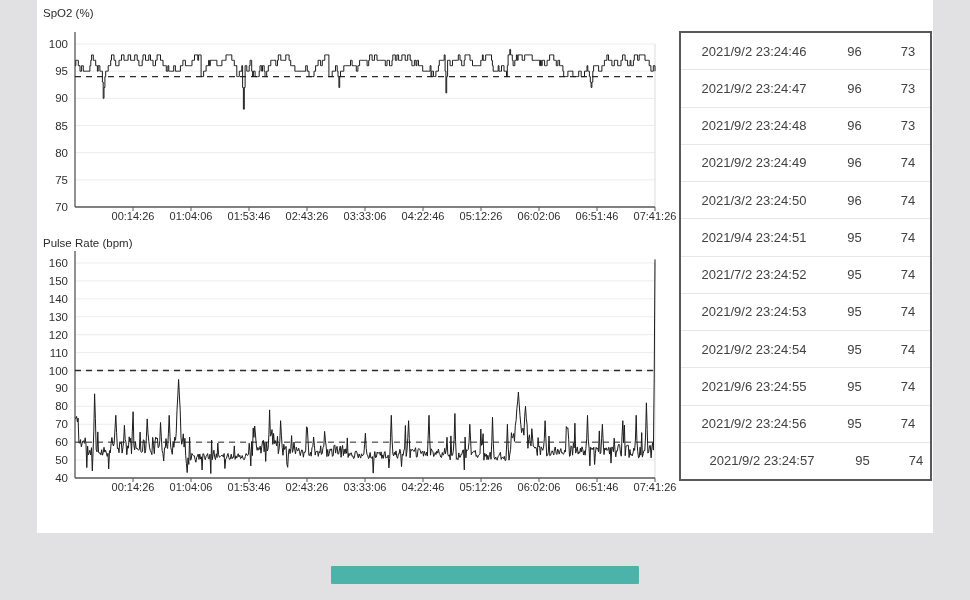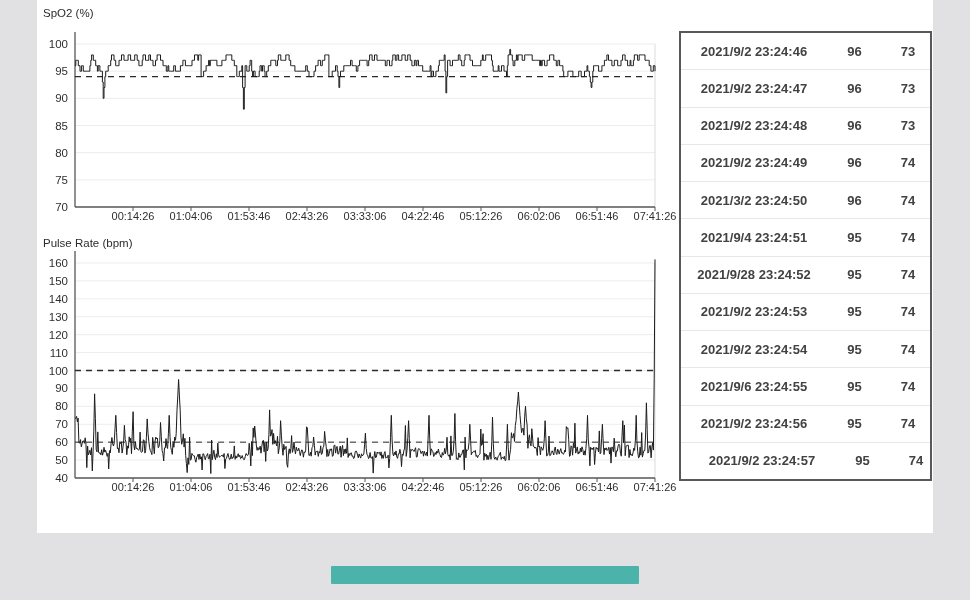--- a/index.html
+++ b/index.html
@@ -5,21 +5,21 @@
   html,body{margin:0;padding:0;}
   body{font-family:"Liberation Sans","DejaVu Sans",sans-serif;}
   .page{position:relative;width:970px;height:600px;background:#e1e1e3;overflow:hidden;}
   .panel{position:absolute;left:37px;top:0;width:896px;height:533px;background:#ffffff;}
   .chart{position:absolute;left:0;}
   #spo2-chart{top:2px;}
   #pulse-chart{top:232px;}
   .vitals-table{position:absolute;left:642px;top:31px;width:253px;height:450px;border:2px solid #58585a;background:#ffffff;box-sizing:border-box;display:flex;flex-direction:column;}
   .vt-header{display:grid;grid-template-columns:146px 55px 52px;height:35px;background:#f3f3f5;align-items:center;border-bottom:1px solid #dcdcde;flex:0 0 auto;}
   .vt-header span{text-align:center;font-size:13px;font-weight:700;letter-spacing:0.2px;}
-  .vt-body{flex:1 1 auto;display:flex;flex-direction:column;font-weight:bold;}
+  .vt-body{flex:1 1 auto;display:flex;flex-direction:column;}
   .vt-row{display:grid;grid-template-columns:146px 55px 52px;align-items:center;flex:1 1 auto;border-bottom:1px solid #e7e7e9;}
   .vt-row:last-child{border-bottom:none;padding-left:8px;}
   .vt-row span{text-align:center;font-size:13px;color:#424244;}
   .accent-bar{position:absolute;left:331px;top:566px;width:308px;height:18px;border-radius:1px;}
   svg text{font-family:"Liberation Sans","DejaVu Sans",sans-serif;}
 </style>
 </head>
 <body>
 
 <div class="page">
@@ -146,21 +146,21 @@
             <span>2021/3/2 23:24:50</span>
             <span>96</span>
             <span>74</span>
           </div>
           <div class="vt-row">
             <span>2021/9/4 23:24:51</span>
             <span>95</span>
             <span>74</span>
           </div>
           <div class="vt-row">
-            <span>2021/9/28 23:24:52</span>
+            <span>2021/7/2 23:24:52</span>
             <span>95</span>
             <span>74</span>
           </div>
           <div class="vt-row">
             <span>2021/9/2 23:24:53</span>
             <span>95</span>
             <span>74</span>
           </div>
           <div class="vt-row">
             <span>2021/9/2 23:24:54</span>

